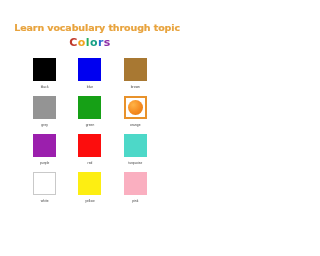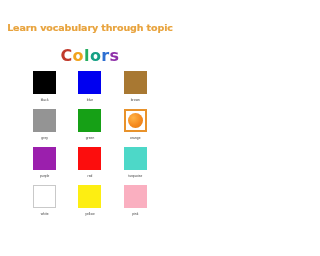--- a/index.html
+++ b/index.html
@@ -29,28 +29,29 @@
   }
 
   .title {
     font-family: "DejaVu Sans", sans-serif;
     font-weight: bold;
     font-size: 9.5px;
     line-height: 11px;
     letter-spacing: -0.1px;
     color: #e8a33d;
     white-space: nowrap;
+    text-align: right;
     -webkit-text-stroke: 0.2px #e8a33d;
   }
 
   .subtitle {
-    margin-top: 16px;
+    margin-top: 3px;
     font-family: "DejaVu Sans", sans-serif;
     font-weight: bold;
-    font-size: 16px;
+    font-size: 11px;
     line-height: 13px;
     letter-spacing: 0.4px;
   }
   .subtitle span {
     display: inline-block;
   }
 
   
   .grid {
     margin: 9px auto 0 auto;

